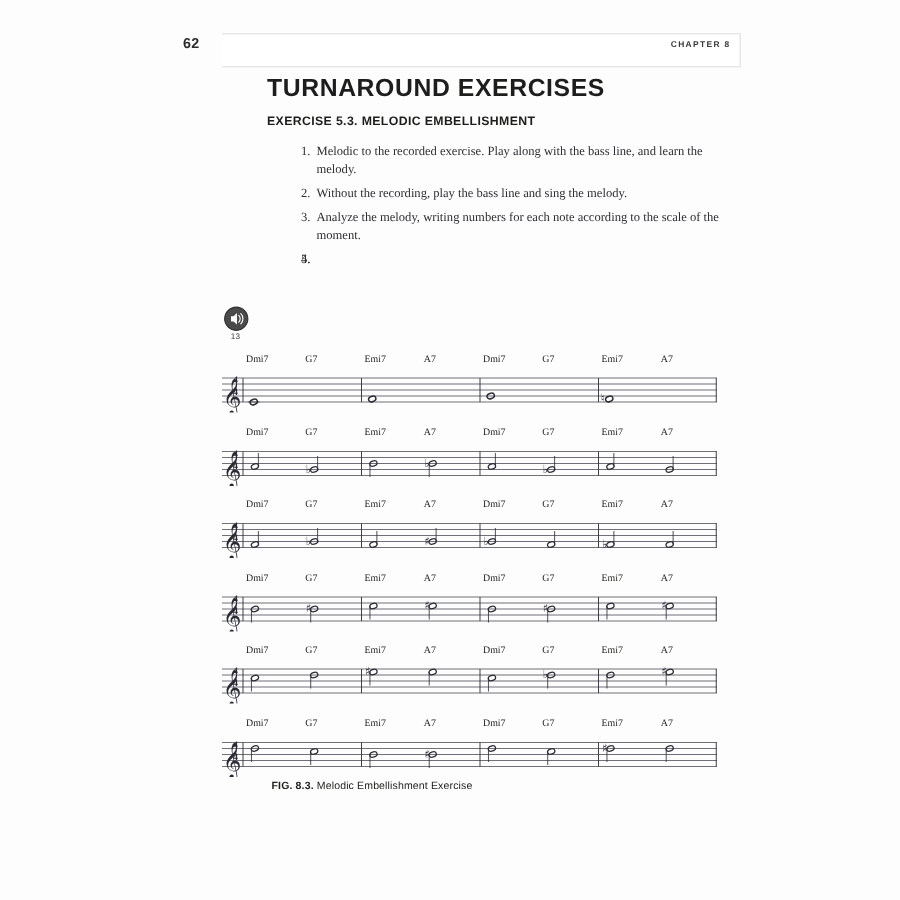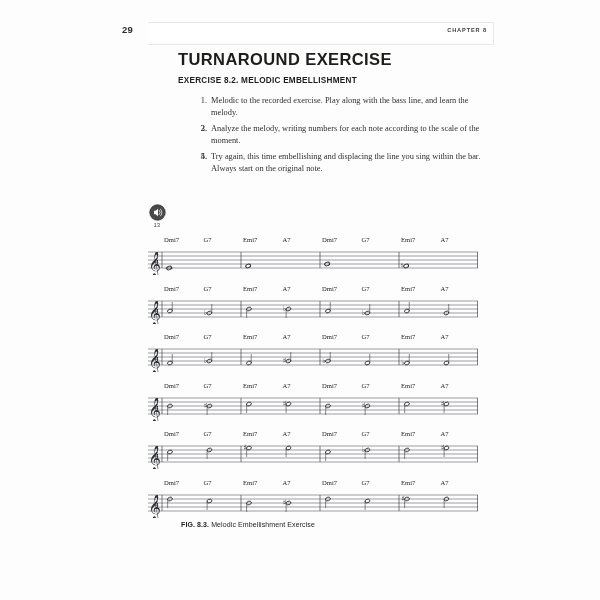--- a/index.html
+++ b/index.html
@@ -175,34 +175,34 @@
     letter-spacing: 0.1px;
   }
   .caption b { font-weight: bold; }
 </style>
 </head>
 <body>
 
 <div class="page">
 
   <div class="runhead">
-    <div class="folio">29</div>
+    <div class="folio">62</div>
     <div class="runhead-rule"></div>
     <div class="runhead-label">CHAPTER 8</div>
   </div>
 
-  <div class="chapter-title">TURNAROUND EXERCISE</div>
-  <div class="exercise-title">EXERCISE 8.2. MELODIC EMBELLISHMENT</div>
+  <div class="chapter-title">TURNAROUND EXERCISES</div>
+  <div class="exercise-title">EXERCISE 5.3. MELODIC EMBELLISHMENT</div>
 
   <div class="steps">
       <p class="step"><span class="num">1.</span><span>Melodic to the recorded exercise. Play along with the bass line, and learn the melody.</span></p>
-      <p class="step"><span class="num">2.</span></p>
+      <p class="step"><span class="num">2.</span><span>Without the recording, play the bass line and sing the melody.</span></p>
       <p class="step"><span class="num">3.</span><span>Analyze the melody, writing numbers for each note according to the scale of the moment.</span></p>
       <p class="step"><span class="num">4.</span></p>
-      <p class="step"><span class="num">5.</span><span>Try again, this time embellishing and displacing the line you sing within the bar. Always start on the original note.</span></p>
+      <p class="step"><span class="num">5.</span></p>
     </div>
 
   <div class="audio-marker">
     <svg class="audio-icon" viewBox="0 0 34 34">
       <circle cx="17" cy="17" r="15.5" fill="#4a4a4a"></circle>
       <circle cx="17" cy="17" r="15.5" fill="none" stroke="#2d2d2d" stroke-width="1.4"></circle>
       <path d="M10 13.5 h3.4 L18 9.4 v15.2 l-4.6 -4.1 H10 z" fill="#ffffff"></path>
       <path d="M20.4 12.6 a6.2 6.2 0 0 1 0 8.8" fill="none" stroke="#ffffff" stroke-width="1.5" stroke-linecap="round"></path>
       <path d="M23.1 10.2 a9.6 9.6 0 0 1 0 13.6" fill="none" stroke="#ffffff" stroke-width="1.5" stroke-linecap="round"></path>
     </svg>

